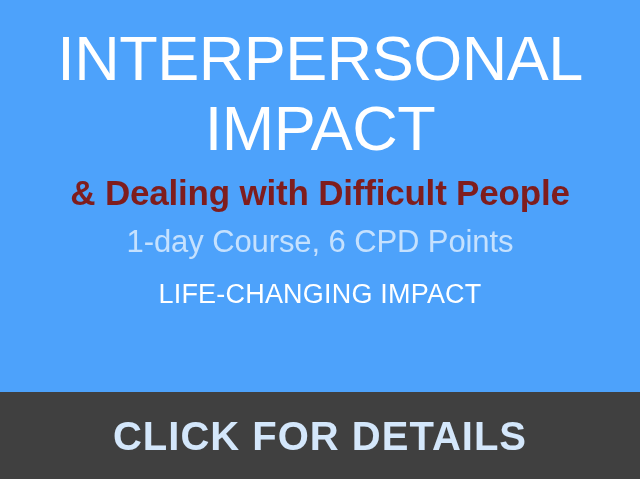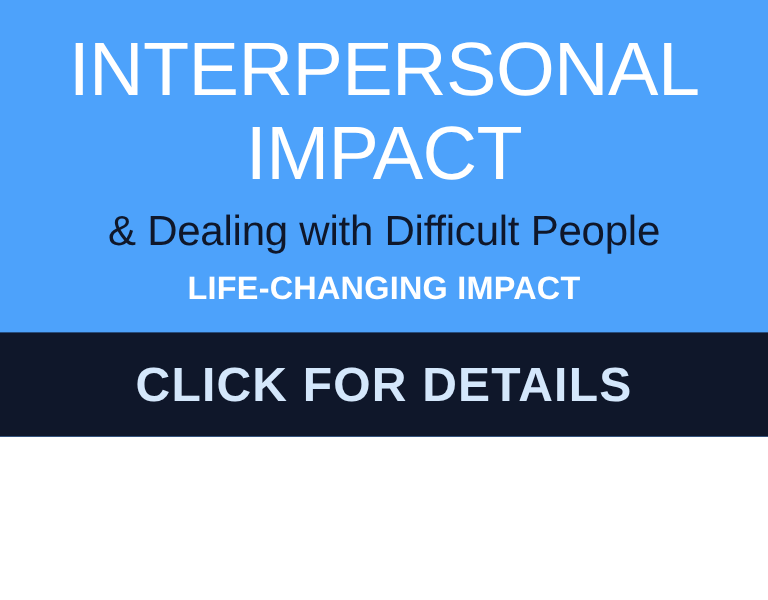--- a/index.html
+++ b/index.html
@@ -10,21 +10,21 @@
     width: 640px;
     height: 500px;
     overflow: hidden;
     font-family: "Liberation Sans", sans-serif;
     background: #ffffff;
   }
 
   #ad-banner {
     position: relative;
     width: 640px;
-    height: 364px;
+    height: 479px;
     background: #4da2fb;
     box-sizing: border-box;
     display: flex;
     flex-direction: column;
     cursor: pointer;
     overflow: hidden;
   }
 
   
   .ad-body {
@@ -44,55 +44,55 @@
     letter-spacing: -0.5px;
     white-space: nowrap;
     text-rendering: optimizeLegibility;
   }
 
   .headline-line-2 {
     margin-top: -2px;
   }
 
   .subhead {
-    color: #0f172a;
-    font-weight: 400;
+    color: #7f1d1d;
+    font-weight: 700;
     font-size: 35px;
     line-height: 45px;
     letter-spacing: -0.2px;
     margin-top: 6px;
     white-space: nowrap;
   }
 
   .detail-line {
     color: rgba(255, 255, 255, 0.68);
     font-weight: 400;
     font-size: 31px;
     line-height: 54px;
     letter-spacing: -0.1px;
     white-space: nowrap;
   }
 
   .impact-line {
     color: #ffffff;
-    font-weight: 700;
+    font-weight: 400;
     font-size: 27px;
     line-height: 50px;
     letter-spacing: 0.2px;
     white-space: nowrap;
   }
 
   
   .cta-bar {
     position: absolute;
     left: 0;
     bottom: 0;
     width: 100%;
     height: 87px;
-    background: #0f172a;
+    background: #404040;
     display: flex;
     align-items: center;
     justify-content: center;
   }
 
   .cta-text {
     color: #d4e7fb;
     font-weight: 700;
     font-size: 40px;
     line-height: 44px;
@@ -106,20 +106,21 @@
 <div id="ad-banner">
 
   <div class="ad-body">
 
     <div class="headline headline-line-1">INTERPERSONAL</div>
 
     <div class="headline headline-line-2">IMPACT</div>
 
     <div class="subhead">&amp; Dealing with Difficult People</div>
 
+    <div class="detail-line">1-day Course, 6 CPD Points</div>
 
 
     <div class="impact-line">LIFE-CHANGING IMPACT</div>
 
   </div>
 
   <div class="cta-bar">
     <span class="cta-text">CLICK FOR DETAILS</span>
   </div>
 

